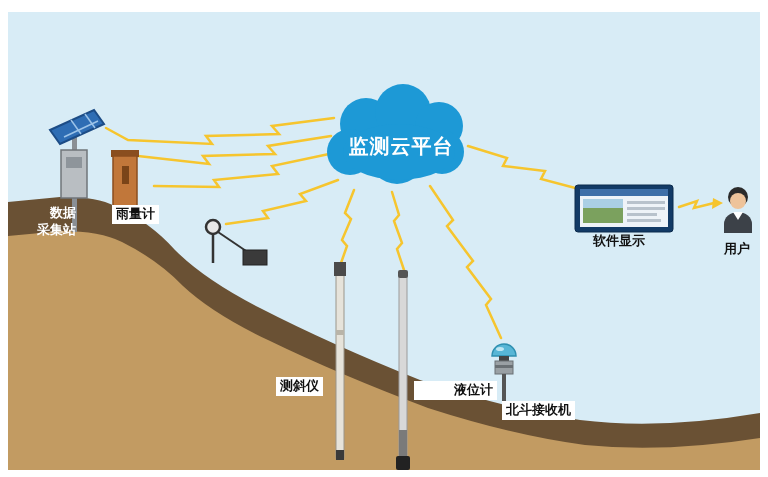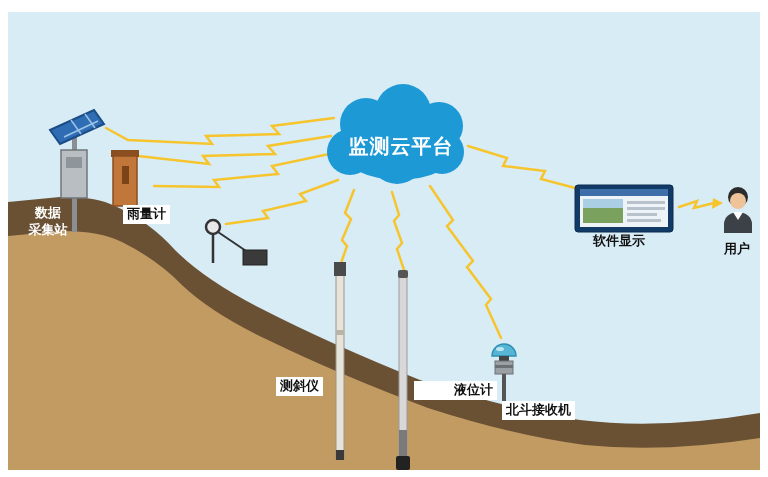--- a/index.html
+++ b/index.html
@@ -2,21 +2,21 @@
 <html><head>
 <meta charset="utf-8">
 <style>
   html,body{margin:0;padding:0;background:#fff;}
   .stage{position:relative;width:768px;height:477px;background:#fff;overflow:hidden;
          font-family:"Liberation Sans","DejaVu Sans",sans-serif;}
   .stage svg{position:absolute;left:0;top:0;}
   .label{position:absolute;font-weight:bold;font-size:13px;color:#111;line-height:1.3;white-space:pre-line;}
   .tag{background:#ffffff;padding:1px 4px;}
   .center{text-align:center;}
-  .white{color:#ffffff;}
+  .white{color:#ffffff;text-align:right;}
   .cloud-text{position:absolute;left:336px;top:133px;width:130px;text-align:center;
               color:#fff;font-size:20px;font-weight:bold;letter-spacing:1px;}
   .watermark{position:absolute;left:168px;top:214px;font-size:30px;font-weight:bold;
              color:#8f8f8f;opacity:.38;letter-spacing:4px;white-space:nowrap;}
   .bolt{fill:none;stroke-width:2.5;stroke-linecap:round;}
 </style>
 </head>
 <body>
 
 <div class="stage">
@@ -124,21 +124,21 @@
       </g>
     </g>
   </svg>
 
 
   <div class="cloud-text">监测云平台</div>
 
   <div class="label white center" style="left:20px;top:205px;width:56px;">数据
 采集站</div>
 
-  <div class="label tag" style="left:123px;top:205px;">雨量计</div>
+  <div class="label tag" style="left:112px;top:205px;">雨量计</div>
 
 
   <div class="label tag" style="left:276px;top:377px;">测斜仪</div>
 
   <div class="label tag" style="left:414px;top:381px;padding-left:40px;">液位计</div>
 
   <div class="label tag" style="left:502px;top:401px;">北斗接收机</div>
 
   <div class="label" style="left:593px;top:233px;">软件显示</div>
 

